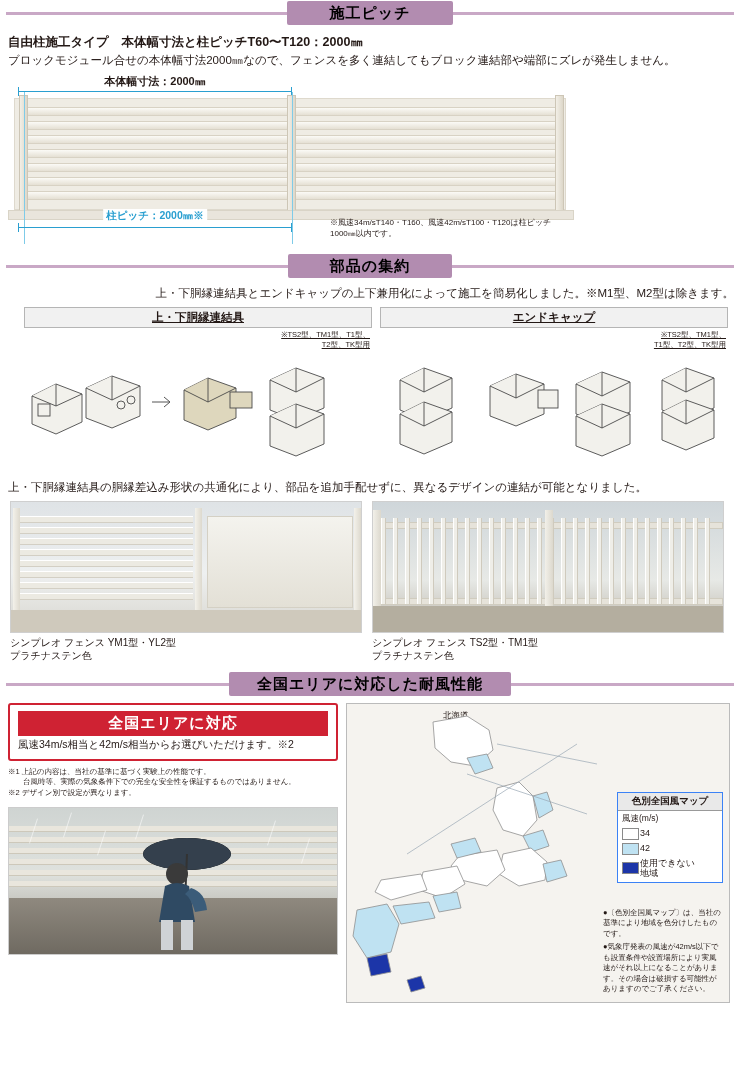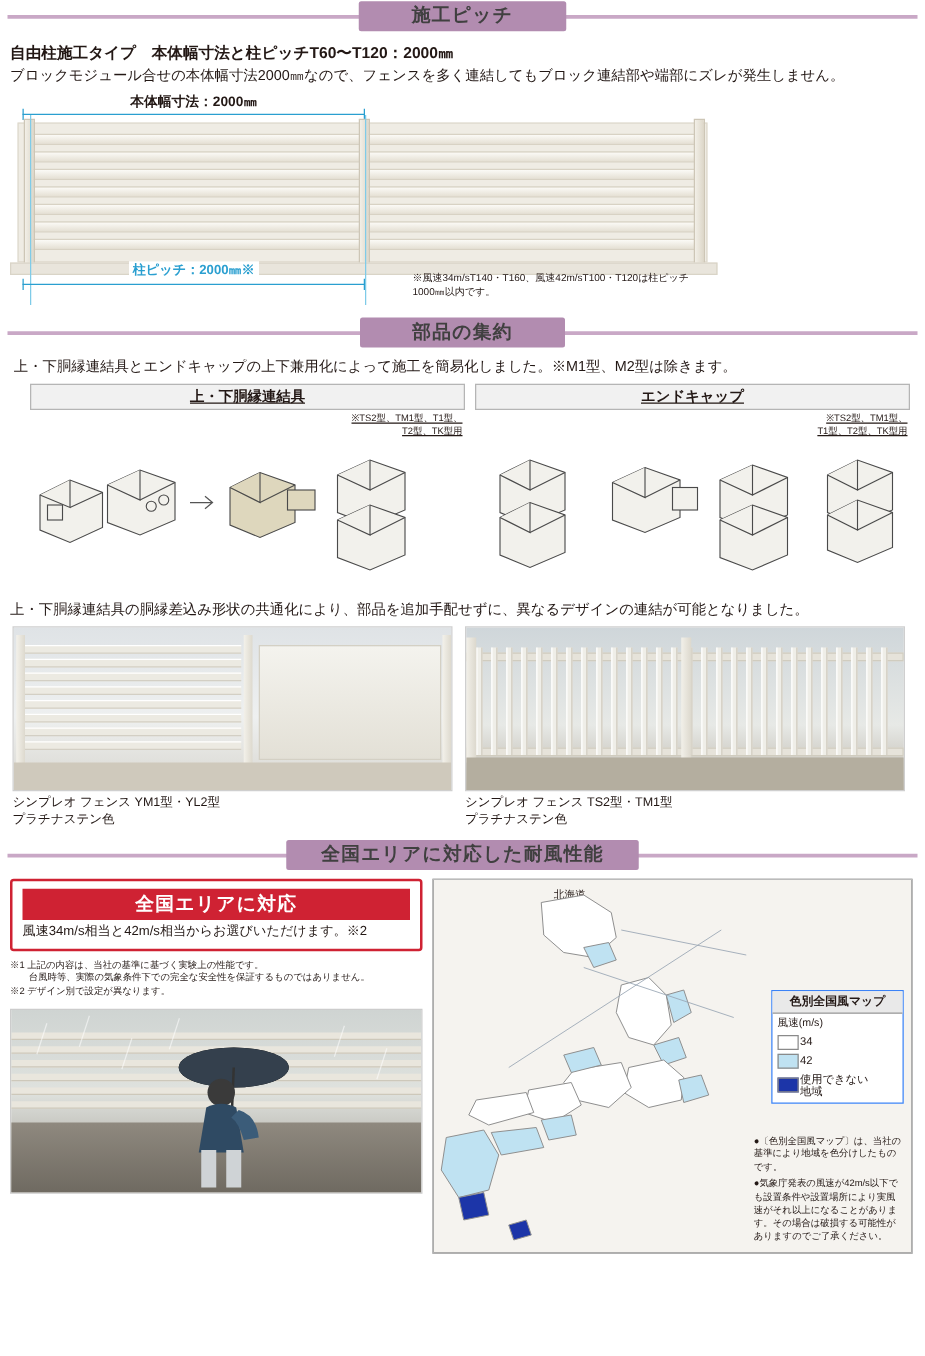--- a/index.html
+++ b/index.html
@@ -22,21 +22,21 @@
     margin: 0 0 0 0;
     display:flex; align-items:center; justify-content:center;
   }
   .sect-head .bar-line {
     position:absolute; left:0; right:0; top:12px; height:3px;
     background:#c9a8c6;
   }
   .sect-head .title {
     position:relative;
     background:#b28cb0;
-    color:#404040;
+    color:#000000;
     font-size:15px;
     font-weight:bold;
     letter-spacing:1px;
     padding:3px 42px;
     border-radius:2px;
     z-index:2;
     line-height:1.2;
   }
   .sect-head .title.wide { padding:3px 28px; }
 
@@ -94,21 +94,21 @@
   .vline {
     position:absolute; width:1px; background:#7fcbe8;
   }
   .note-right {
     position:absolute; left:322px; top:146px; width:230px;
     font-size:8px; line-height:1.35; color:#231815;
   }
 
   
   #sec2 { padding:0 6px; }
-  .s2-lead { font-size:11.5px; margin:7px 0 6px 5px; }
+  .s2-lead { font-size:11.5px; margin:7px 0 6px 5px;text-align:right; }
   .parts-row { display:flex; gap:8px; margin:0 18px;text-decoration:underline; }
   .parts-col { flex:1; }
   .parts-title {
     background:#f1f1f1; border:1px solid #b5b5b5;
     text-align:center; font-size:11.5px; font-weight:bold; padding:2px 0;
   }
   .parts-note { font-size:7.5px; text-align:right; padding:2px 2px 0 0; line-height:1.3; }
   .parts-canvas { position:relative; height:122px; }
   .s2-lead2 { font-size:11.5px; margin:8px 0 6px 2px; }
 
@@ -156,21 +156,21 @@
     position:relative; overflow:hidden;
     background:linear-gradient(#cfd4d2 0%,#dfe2de 45%,#9a948a 100%);
   }
   .photo-person .fence { position:absolute; left:0; right:0; top:18px; height:66px; }
   .photo-person .fence .r { position:absolute; left:0; right:0; height:6px; background:#e9e6dd; border-bottom:1px solid #cdc8ba; }
   .photo-person .rainline { position:absolute; width:1px; height:26px; background:rgba(255,255,255,.55); transform:rotate(18deg); }
   .photo-person .ground { position:absolute; left:0; right:0; bottom:0; height:56px; background:linear-gradient(#8f897f,#6f6a61); }
 
   .map-panel {
     width:384px; height:300px; border:1px solid #bbb; position:relative;
-    background:#737373; overflow:hidden;
+    background:#8b5cf6; overflow:hidden;
   }
   .map-panel .sea { position:absolute; inset:0; background:#f5f3ef; }
   .map-label-hokkaido { position:absolute; left:96px; top:6px; font-size:8.5px; }
   .legend {
     position:absolute; right:6px; top:88px; width:106px; background:#fff;
     border:1px solid #3b82f6; font-size:9px;
   }
   .legend .lt { background:#e9e9e9; text-align:center; font-weight:bold; padding:2px 0; font-size:9.5px; border-bottom:1px solid #999; }
   .legend .lrowhead { padding:2px 4px; font-size:8.5px; }
   .legend .lrow { display:flex; align-items:center; gap:1px; padding:1px 4px 2px 4px; }

